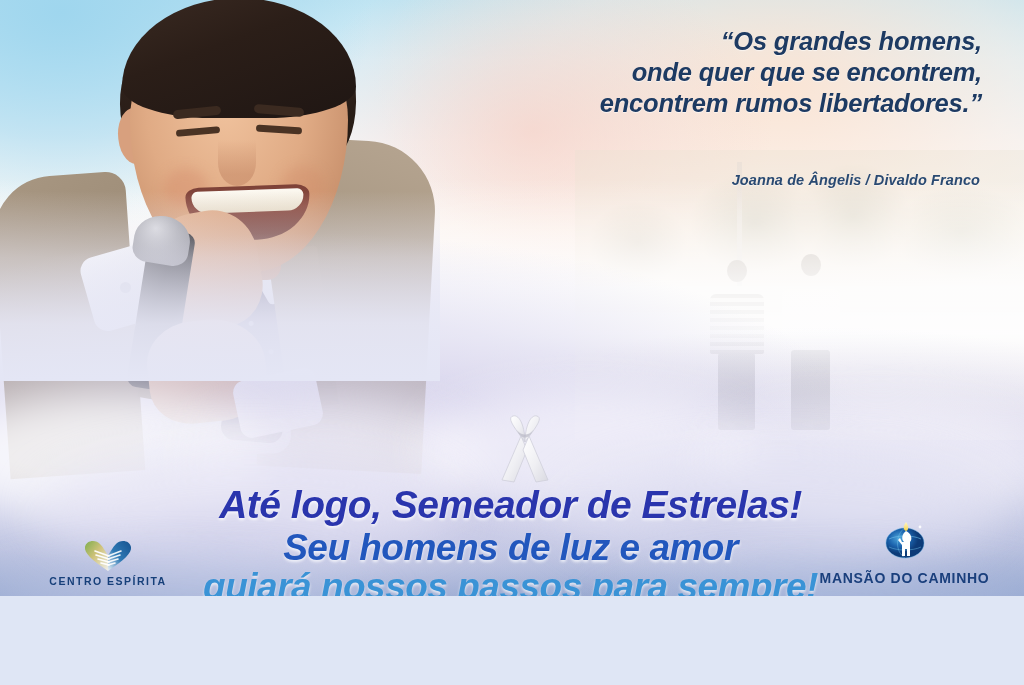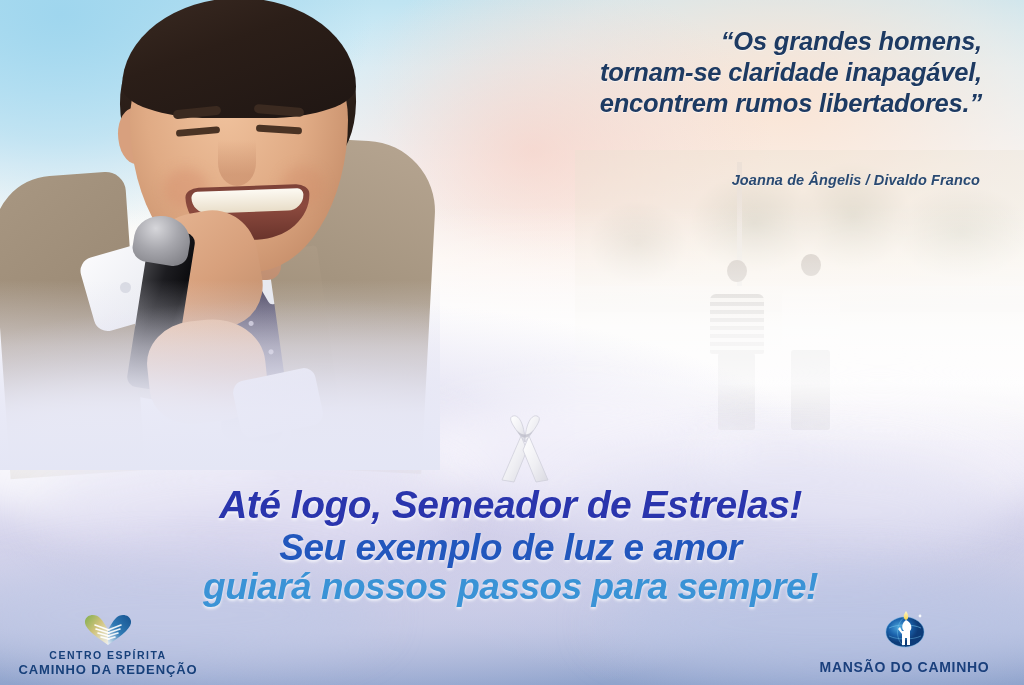--- a/index.html
+++ b/index.html
@@ -5,21 +5,21 @@
   * { margin:0; padding:0; box-sizing:border-box; }
   html,body { width:1024px; height:685px; overflow:hidden; }
   body {
     font-family:"Liberation Sans", sans-serif;
     background:#dfe6f5;
   }
 
   #poster {
     position:relative;
     width:1024px;
-    height:685px;
+    height:596px;
     overflow:hidden;
     background:#fef9c3;
   }
 
   
   .bg-layer { position:absolute; inset:0; }
 
   .bg-sky {
     background:
       linear-gradient(to bottom,
@@ -408,21 +408,21 @@
   <div class="cloud" style="left:700px; top:398px; width:360px; height:130px; background:rgba(250,248,254,0.6);"></div>
   <div class="cloud" style="left:40px; top:448px; width:420px; height:120px; background:rgba(224,223,242,0.55);"></div>
   <div class="cloud" style="left:560px; top:452px; width:440px; height:120px; background:rgba(222,222,241,0.5);"></div>
   <div class="cloud" style="left:-40px; top:560px; width:420px; height:110px; background:rgba(190,200,230,0.5);"></div>
   <div class="cloud" style="left:600px; top:568px; width:470px; height:110px; background:rgba(186,197,229,0.5);"></div>
 
   <div class="portrait-fade"></div>
 
   <div class="quote">
     <div>“Os grandes homens,</div>
-    <div>tornam-se claridade inapagável,</div>
+    <div>onde quer que se encontrem,</div>
     <div>encontrem rumos libertadores.”</div>
   </div>
   <div class="attrib">Joanna de Ângelis / Divaldo Franco</div>
 
   <div class="ribbon">
     <svg width="76" height="76" viewBox="0 0 76 76">
       <defs>
         <linearGradient id="rg" x1="0" y1="0" x2="1" y2="1">
           <stop offset="0%" stop-color="#ffffff"></stop>
           <stop offset="55%" stop-color="#efeff3"></stop>
@@ -432,21 +432,21 @@
       <path d="M38 30 C26 14, 20 6, 26 4 C33 2, 38 16, 38 30 Z" fill="url(#rg)" stroke="#cfcfda" stroke-width="0.8"></path>
       <path d="M38 30 C50 14, 56 6, 50 4 C43 2, 38 16, 38 30 Z" fill="url(#rg)" stroke="#cfcfda" stroke-width="0.8"></path>
       <path d="M34 24 L15 68 L27 70 L40 38 Z" fill="url(#rg)" stroke="#cfcfda" stroke-width="0.8"></path>
       <path d="M42 24 L61 68 L49 70 L36 38 Z" fill="url(#rg)" stroke="#cfcfda" stroke-width="0.8"></path>
       <path d="M30 18 C34 24, 42 24, 46 18 C42 28, 34 28, 30 18 Z" fill="#b9b9c6" opacity="0.7"></path>
     </svg>
   </div>
 
   <div class="headline">
     <div class="hl1">Até logo, Semeador de Estrelas!</div>
-    <div class="hl2">Seu exemplo de luz e amor</div>
+    <div class="hl2">Seu homens de luz e amor</div>
     <div class="hl3">guiará nossos passos para sempre!</div>
   </div>
 
   <div class="logo-left">
     <svg class="logo-mark" width="52" height="34" viewBox="0 0 52 34">
       <defs>
         <linearGradient id="hl" x1="0" y1="0" x2="1" y2="1">
           <stop offset="0%" stop-color="#7fae4e"></stop>
           <stop offset="45%" stop-color="#cfc27a"></stop>
           <stop offset="100%" stop-color="#f0f0ee"></stop>
@@ -466,21 +466,20 @@
         <path d="M19 25 L27 27"></path>
       </g>
       <g stroke="#ffffff" stroke-width="1.6" stroke-linecap="round" opacity="0.9">
         <path d="M39 13 L26 18"></path>
         <path d="M38 17 L26 21"></path>
         <path d="M36 21 L26 24"></path>
         <path d="M33 25 L26 27"></path>
       </g>
     </svg>
     <div class="logo-t1">CENTRO ESPÍRITA</div>
-    <div class="logo-t2">CAMINHO DA REDENÇÃO</div>
   </div>
 
   <div class="logo-right">
     <svg class="logo-mark" width="46" height="40" viewBox="0 0 46 40">
       <defs>
         <radialGradient id="gl" cx="35%" cy="35%">
           <stop offset="0%" stop-color="#4fa8dd"></stop>
           <stop offset="55%" stop-color="#1b63ad"></stop>
           <stop offset="100%" stop-color="#0d3b78"></stop>
         </radialGradient>

